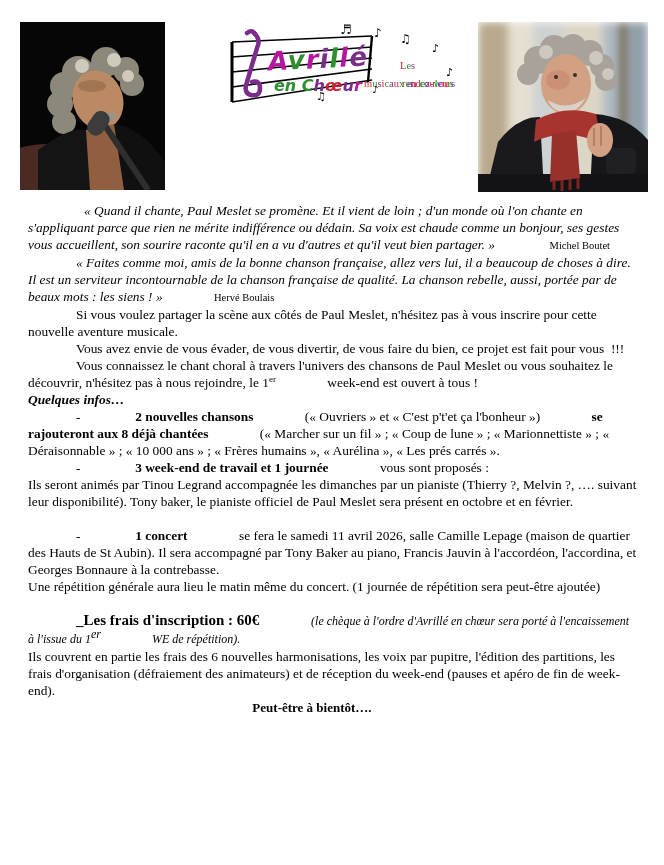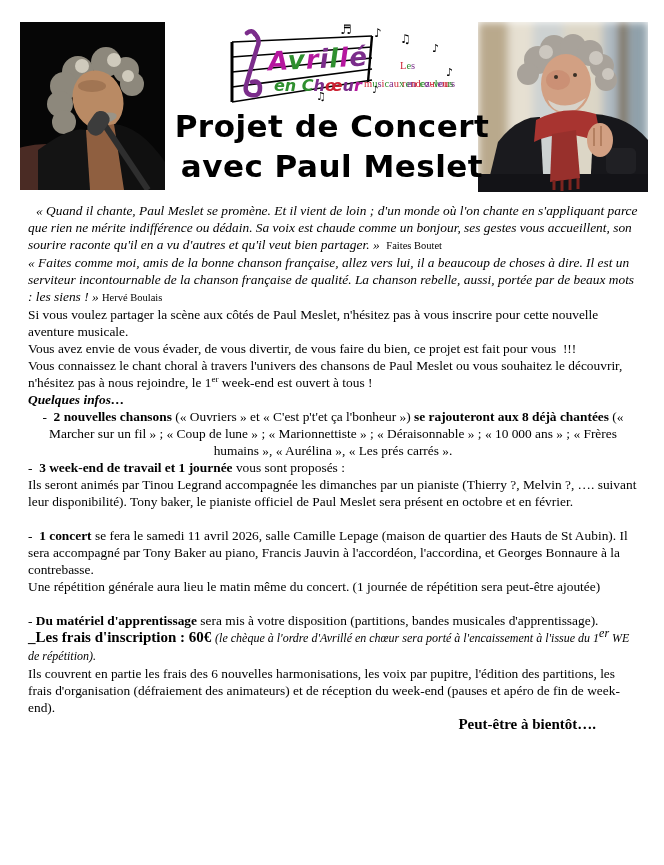--- a/index.html
+++ b/index.html
@@ -28,39 +28,39 @@
   .n4{left:210px;top:16px;font-size:11px;}
   .n5{left:224px;top:40px;font-size:11px;}
   .n6{left:94px;top:64px;font-size:11px;}
   .n7{left:150px;top:58px;font-size:10px;}
   .title{position:absolute;left:150px;top:106px;width:364px;text-align:center;
          font-family:"DejaVu Sans",sans-serif;font-weight:700;font-size:31px;line-height:40px;
          letter-spacing:0.5px;}
   
   .content{position:absolute;top:202px;left:28px;width:610px;font-size:13.4px;line-height:17px;}
   .content p{margin:0;}
-  .content span{white-space:pre-wrap;}
+  .content span{white-space:pre-wrap;margin-left:48px;}
   .quote{font-style:italic;}
   .q1{margin-bottom:14px;text-indent:8px;}
   .q2{margin-bottom:17px;}
   .qauthor{font-style:normal;font-size:10.5px;}
   .intro{margin-bottom:16px;}
   .heading{font-weight:700;font-style:italic;margin-bottom:3px;}
-  .songs{margin-bottom:17px;text-align:center;}
+  .songs{margin-bottom:17px;}
   .weekends{margin-bottom:5px;}
   .dates{font-weight:700;font-style:italic;padding-left:56px;margin-bottom:6px;}
   .venue-block{margin-bottom:17px;}
   .concert-block{margin-bottom:17px;}
   .material{margin-bottom:17px;}
   .b{font-weight:700;}
   .small-time{font-size:11px;}
   .fees-lead{font-weight:700;font-size:15px;}
   .fees-note{font-style:italic;font-size:12px;}
   sup{font-size:9px;line-height:0;}
-  .closing{margin-top:14px;text-align:right;padding-right:42px;font-weight:700;font-size:15px;}
+  .closing{margin-top:14px;text-align:center;padding-right:42px;font-weight:700;font-size:13px;}
 </style>
 </head>
 <body>
 
 <div class="page">
 
   <div class="header">
 
     <svg class="photo photo-left" viewBox="0 0 145 168">
       <rect width="145" height="168" fill="#060606"></rect>
@@ -163,29 +163,25 @@
         <line x1="84" y1="158" x2="84" y2="169" stroke="#7c241f" stroke-width="3"></line>
         <line x1="92" y1="157" x2="92" y2="168" stroke="#7c241f" stroke-width="3"></line>
         <line x1="100" y1="156" x2="100" y2="167" stroke="#7c241f" stroke-width="3"></line>
       </g>
       <rect x="128" y="126" width="30" height="26" rx="5" fill="#202024"></rect>
       <ellipse cx="122" cy="118" rx="13" ry="17" fill="#d2a083"></ellipse>
       <line x1="116" y1="106" x2="116" y2="124" stroke="#a87454" stroke-width="1.5"></line>
       <line x1="123" y1="104" x2="123" y2="124" stroke="#a87454" stroke-width="1.5"></line>
     </svg>
 
-    <div class="title">
-      <div>Projet de Concert</div>
-      <div>avec Paul Meslet</div>
-    </div>
   </div>
 
   <div class="content">
 
-    <p class="quote q1"><span>« Quand il chante, Paul Meslet se promène. Et il vient de loin ; d'un monde où l'on chante en s'appliquant parce que rien ne mérite indifférence ou dédain. Sa voix est chaude comme un bonjour, ses gestes vous accueillent, son sourire raconte qu'il en a vu d'autres et qu'il veut bien partager. »  </span><span class="qauthor">Faites Boutet</span></p>
+    <p class="quote q1"><span>« Quand il chante, Paul Meslet se promène. Et il vient de loin ; d'un monde où l'on chante en s'appliquant parce que rien ne mérite indifférence ou dédain. Sa voix est chaude comme un bonjour, ses gestes vous accueillent, son sourire raconte qu'il en a vu d'autres et qu'il veut bien partager. »  </span><span class="qauthor">Michel Boutet</span></p>
 
     <p class="quote q2"><span>« Faites comme moi, amis de la bonne chanson française, allez vers lui, il a beaucoup de choses à dire. Il est un serviteur incontournable de la chanson française de qualité. La chanson rebelle, aussi, portée par de beaux mots : les siens ! » </span><span class="qauthor">Hervé Boulais</span></p>
 
     <p class="intro"><span>Si vous voulez partager la scène aux côtés de Paul Meslet, n'hésitez pas à vous inscrire pour cette nouvelle aventure musicale.</span><br><span>Vous avez envie de vous évader, de vous divertir, de vous faire du bien, ce projet est fait pour vous  !!!</span><br><span>Vous connaissez le chant choral à travers l'univers des chansons de Paul Meslet ou vous souhaitez le découvrir, n'hésitez pas à nous rejoindre, le 1</span><sup>er</sup><span> week-end est ouvert à tous !</span></p>
 
     <p class="heading">Quelques infos…</p>
 
     <p class="songs"><span>-  </span><span class="b">2 nouvelles chansons</span><span> (« Ouvriers » et « C'est p't'et ça l'bonheur ») </span><span class="b">se rajouteront aux 8 déjà chantées</span><span> (« Marcher sur un fil » ; « Coup de lune » ; « Marionnettiste » ; « Déraisonnable » ; « 10 000 ans » ; « Frères humains », « Aurélina », « Les prés carrés ».</span></p>
 
     <p class="weekends"><span>-  </span><span class="b">3 week-end de travail et 1 journée</span><span> vous sont proposés :</span></p>
@@ -193,21 +189,20 @@
 
     <div class="venue-block">
       <p>Ils seront animés par Tinou Legrand accompagnée les dimanches par un pianiste (Thierry ?, Melvin ?, …. suivant leur disponibilité). Tony baker, le pianiste officiel de Paul Meslet sera présent en octobre et en février.</p>
     </div>
 
     <div class="concert-block">
       <p><span>-  </span><span class="b">1 concert</span><span> se fera le samedi 11 avril 2026, salle Camille Lepage (maison de quartier des Hauts de St Aubin). Il sera accompagné par Tony Baker au piano, Francis Jauvin à l'accordéon, l'accordina, et Georges Bonnaure à la contrebasse.</span></p>
       <p>Une répétition générale aura lieu le matin même du concert. (1 journée de répétition sera peut-être ajoutée)</p>
     </div>
 
-    <p class="material"><span>- </span><span class="b">Du matériel d'apprentissage</span><span> sera mis à votre disposition (partitions, bandes musicales d'apprentissage).</span></p>
 
     <div class="fees-block">
       <p><span class="fees-lead">_Les frais d'inscription : 60€ </span><span class="fees-note">(le chèque à l'ordre d'Avrillé en chœur sera porté à l'encaissement à l'issue du 1</span><sup class="fees-note">er</sup><span class="fees-note"> WE de répétition).</span></p>
       <p>Ils couvrent en partie les frais des 6 nouvelles harmonisations, les voix par pupitre, l'édition des partitions, les frais d'organisation (défraiement des animateurs) et de réception du week-end (pauses et apéro de fin de week-end).</p>
     </div>
 
     <p class="closing">Peut-être à bientôt….</p>
 
   </div>
 </div>

